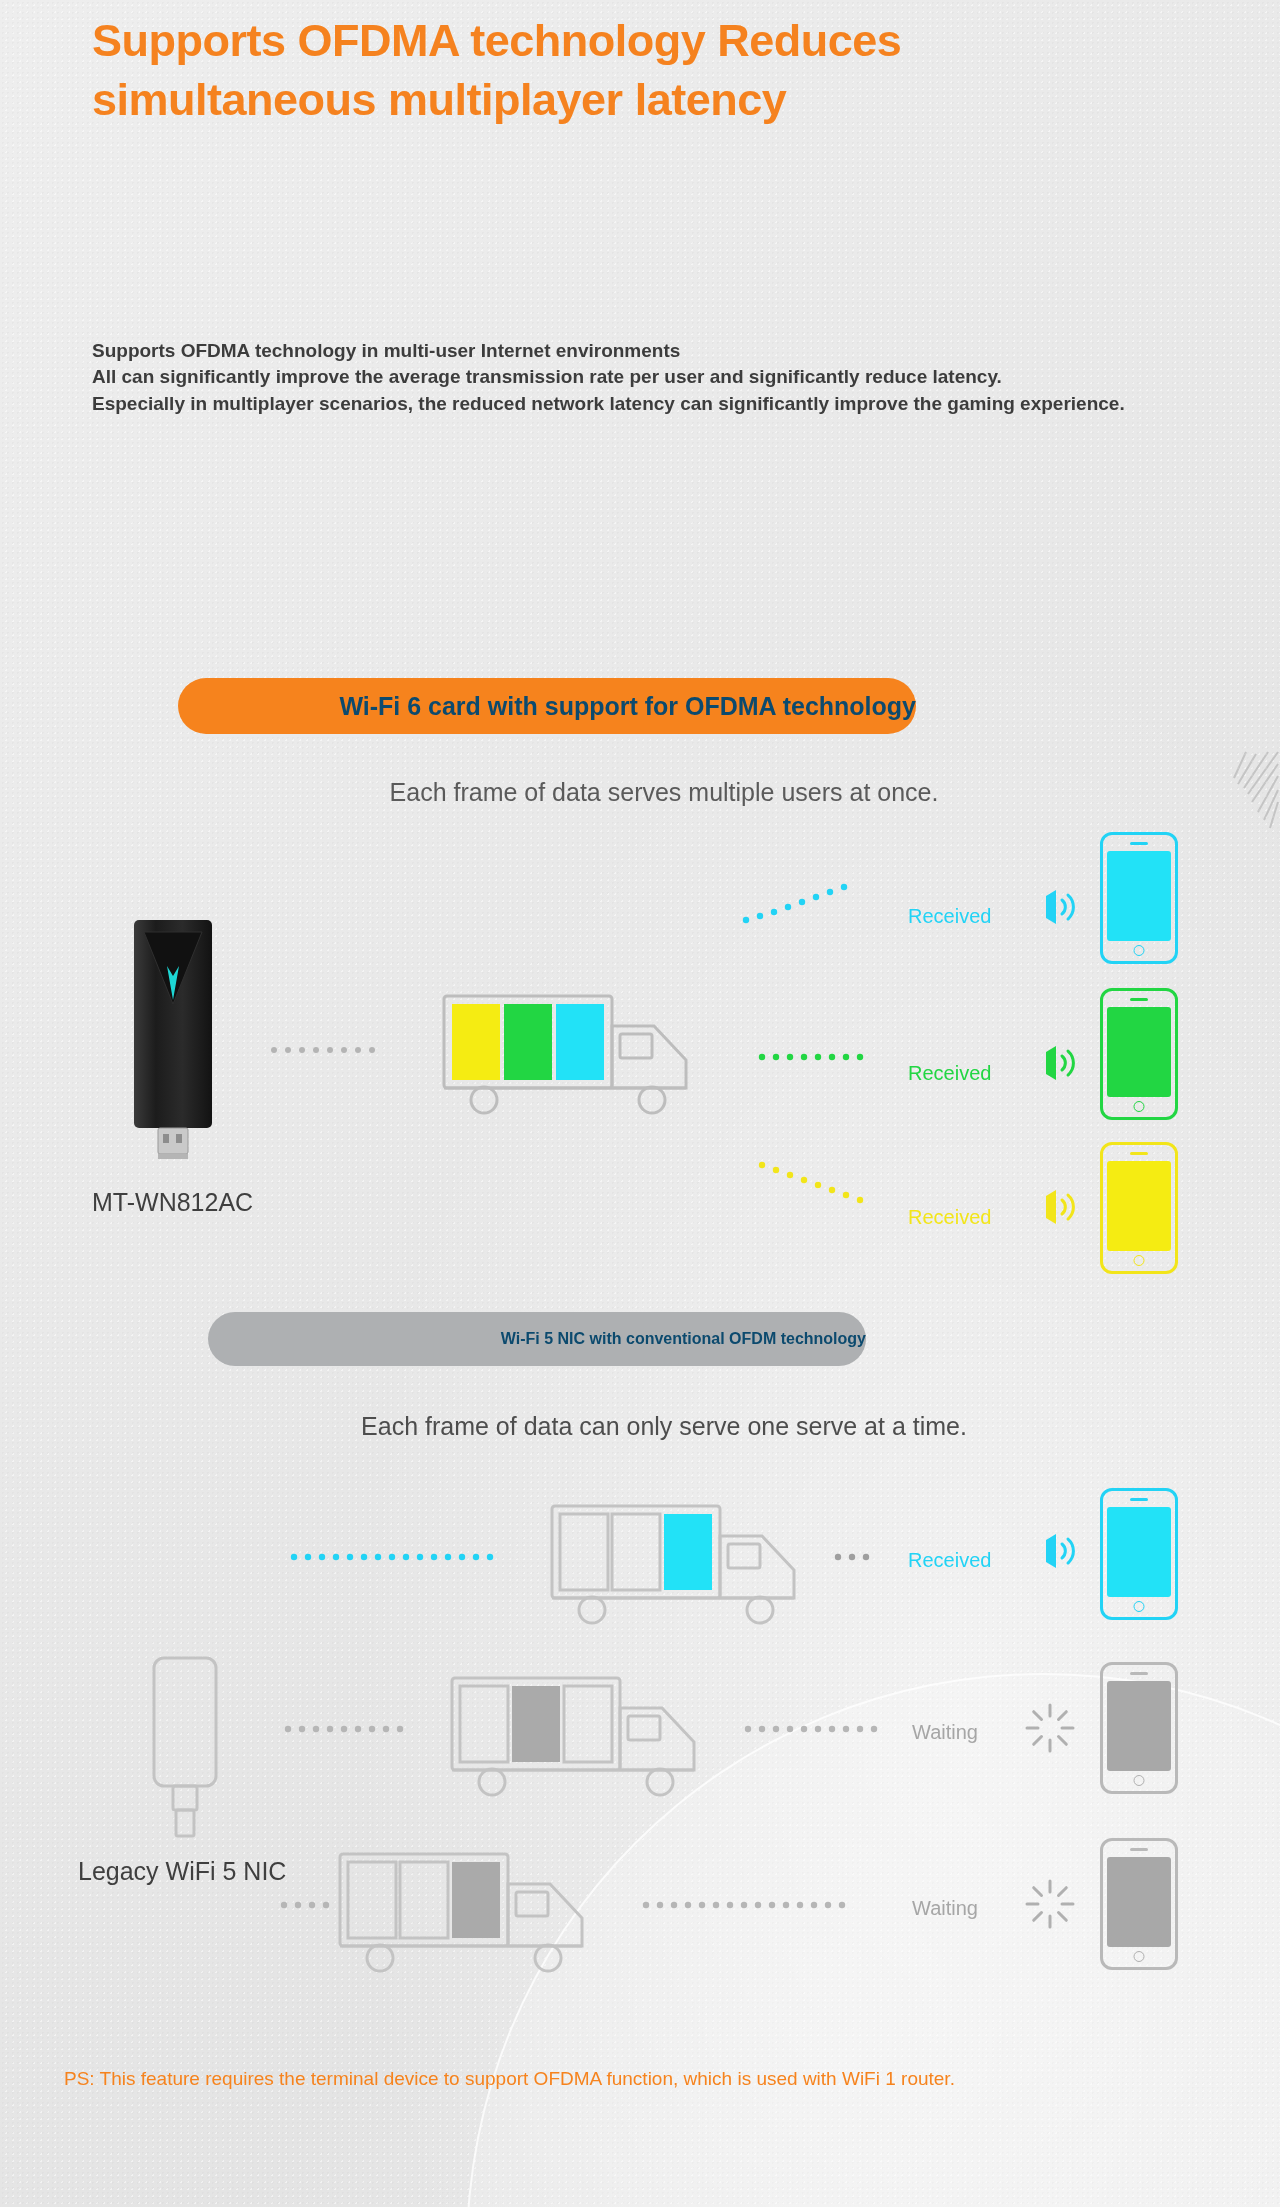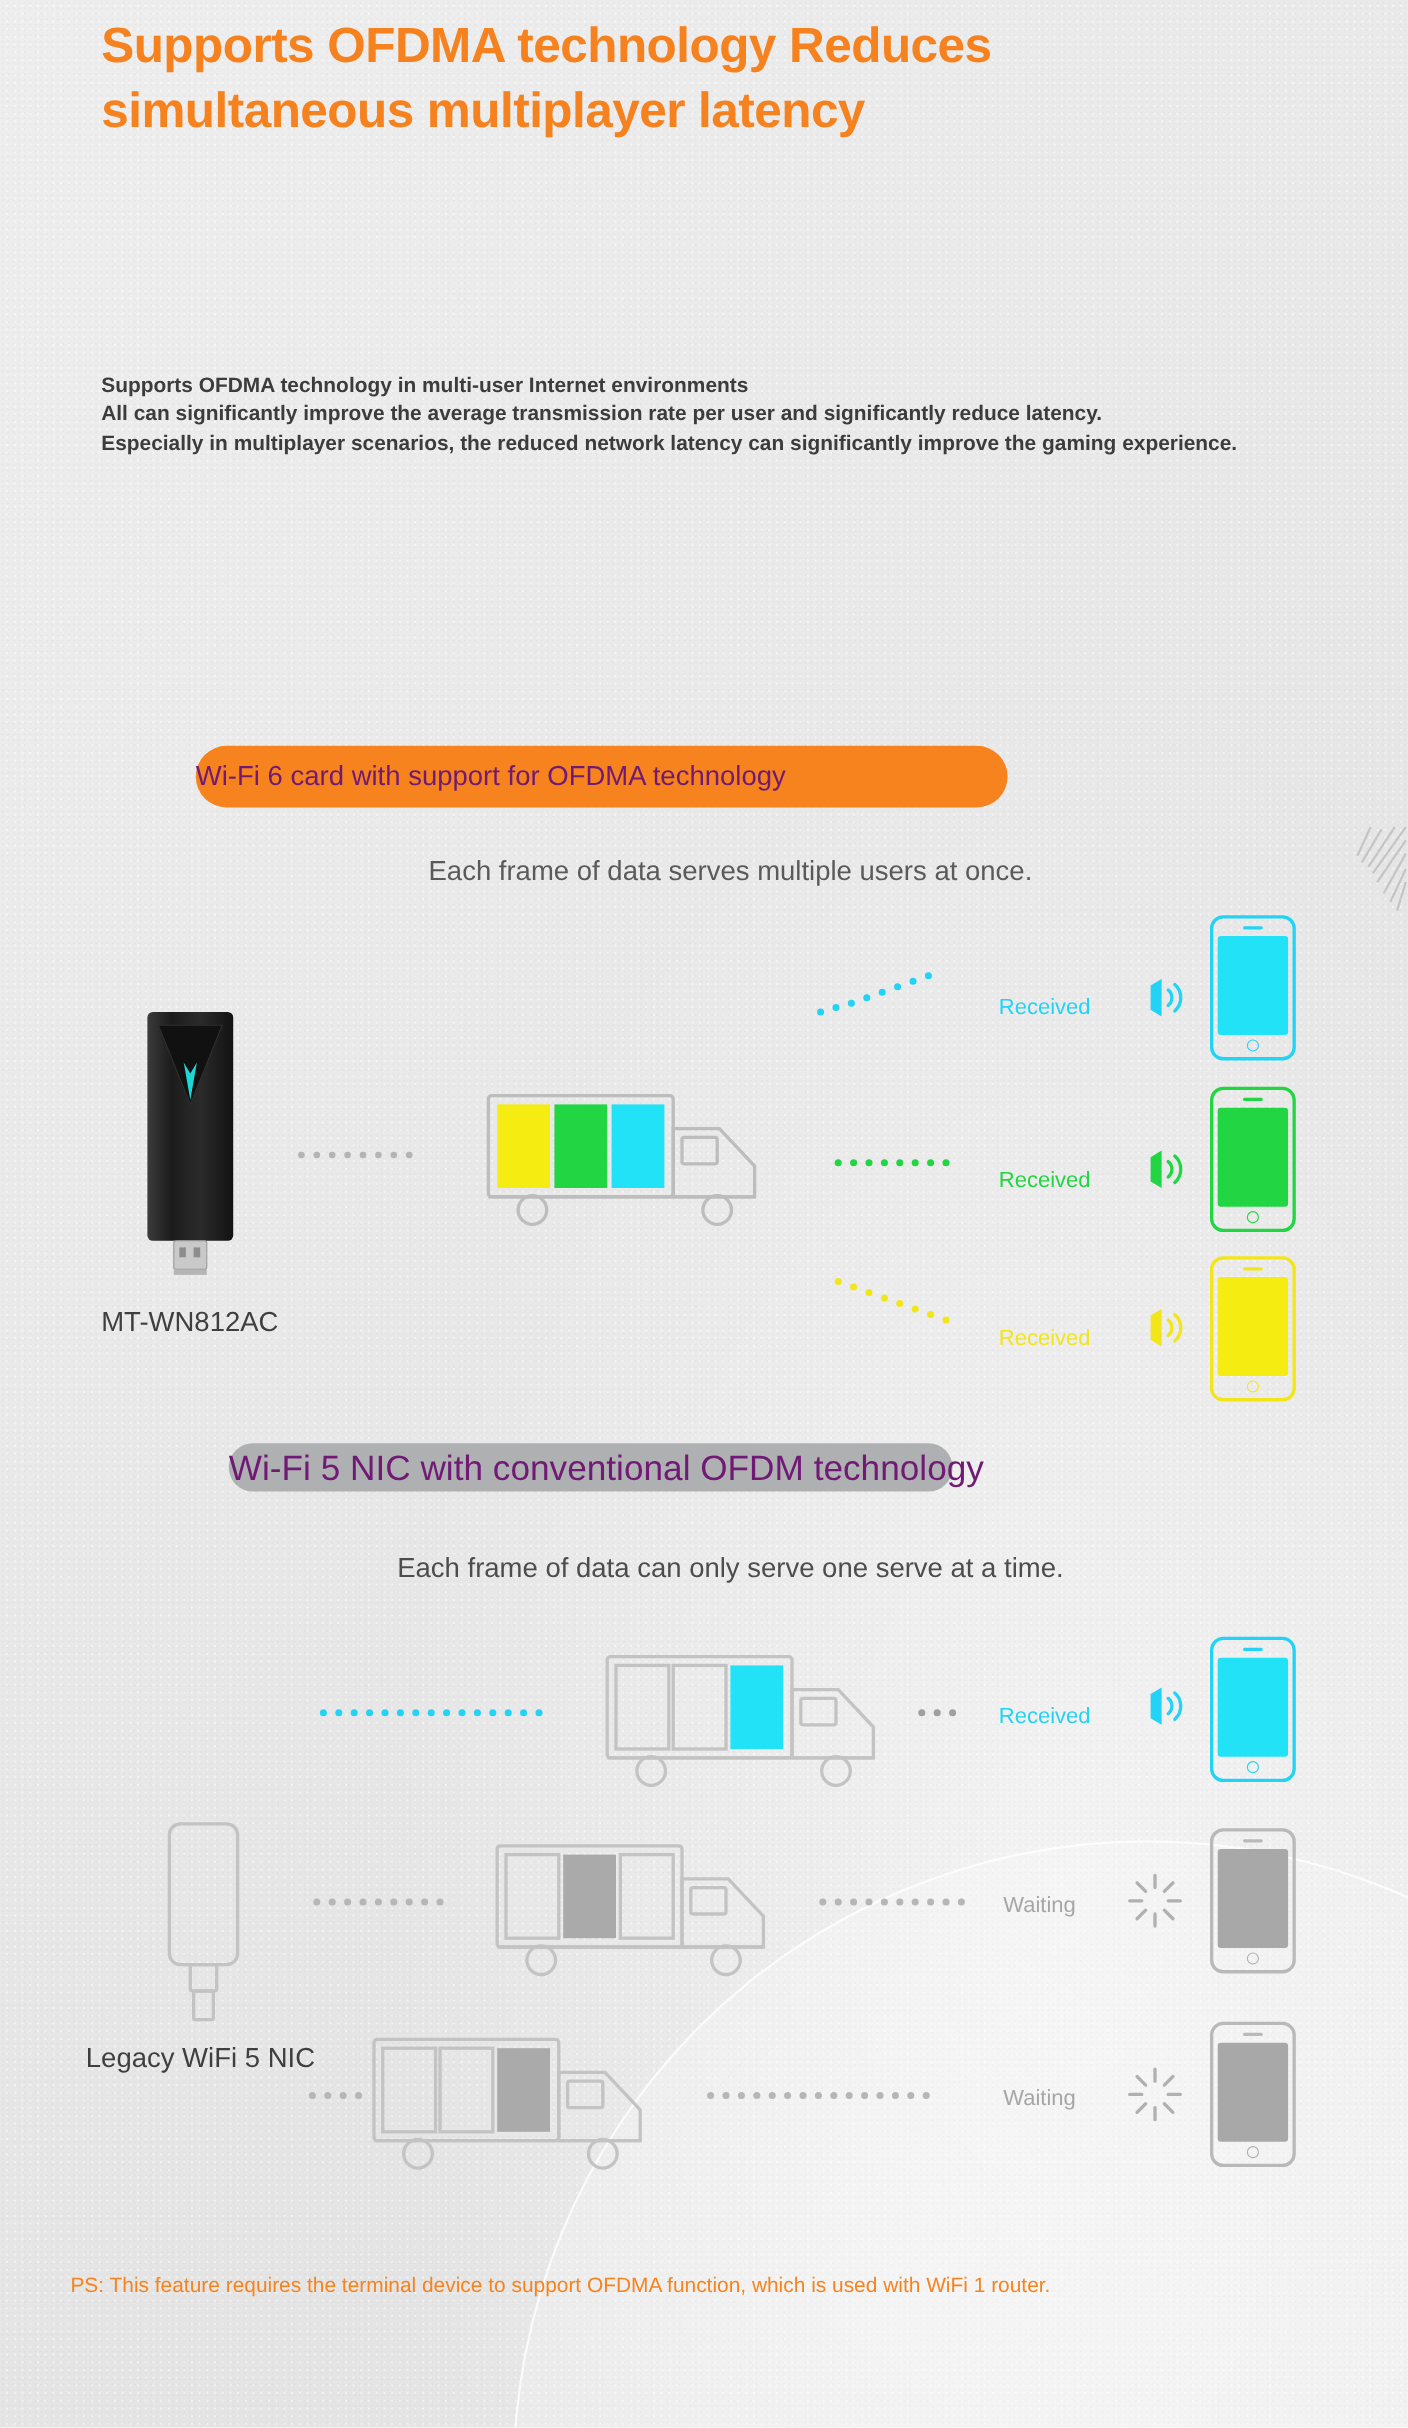--- a/index.html
+++ b/index.html
@@ -76,42 +76,42 @@
     width: 1060px;
     color: #3c3c3c;
     font-size: 19px;
     font-weight: bold;
     line-height: 1.38;
   }
 
   .pill {
     position: absolute;
     border-radius: 40px;
-    color: #701a75;
-    font-weight: normal;
+    color: #0c4a6e;
+    font-weight: bold;
     display: flex;
     align-items: center;
-    justify-content: flex-start;
+    justify-content: flex-end;
     white-space: nowrap;
   }
   .pill-orange {
     left: 178px;
     top: 678px;
     width: 738px;
     height: 56px;
     background: #f6831d;
     font-size: 25px;
   }
   .pill-grey {
     left: 208px;
     top: 1312px;
     width: 658px;
-    height: 44px;
+    height: 54px;
     background: #aeb0b2;
-    font-size: 32px;
+    font-size: 16px;
   }
 
   .caption-center {
     position: absolute;
     width: 100%;
     text-align: center;
     color: #5a5a5a;
     font-size: 25px;
     padding-left: 24px;
   }

